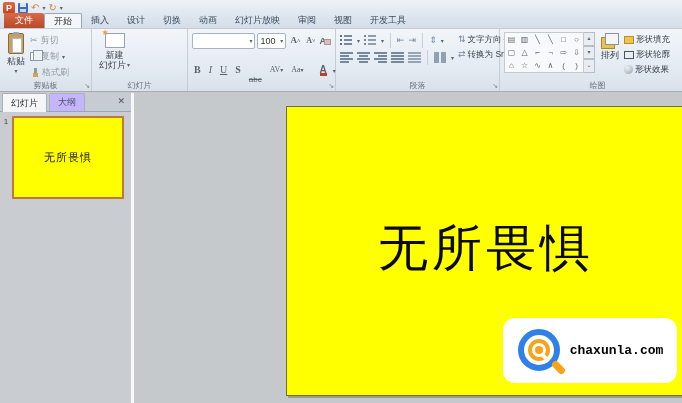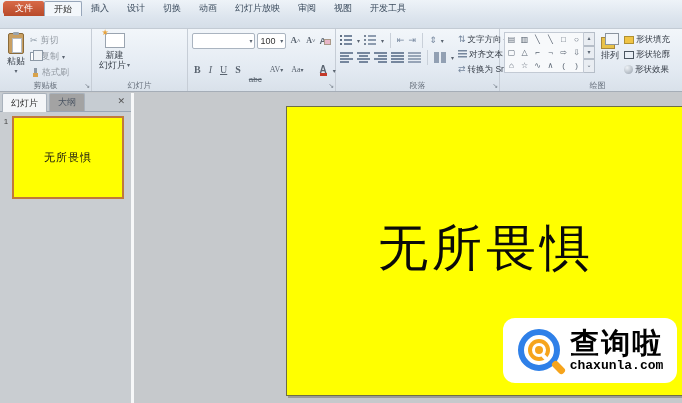--- a/index.html
+++ b/index.html
@@ -14,21 +14,21 @@
   .app-logo { width:12px; height:12px; background:linear-gradient(#e06a43,#c14322); border-radius:2px;
     color:#fff; font-size:9px; font-weight:bold; text-align:center; line-height:12px; }
   .save-ic { width:10px; height:10px; background:#3a6fb5; border-radius:1px; position:relative; }
   .save-ic::after { content:""; position:absolute; left:2px; top:0; width:6px; height:4px; background:#dce6f2; }
   .save-ic::before { content:""; position:absolute; left:2px; bottom:1px; width:6px; height:3px; background:#c7d6e8; }
   .qat-glyph { font-size:10px; color:#d78b3f; line-height:12px; }
   .qat-dd { font-size:6px; color:#5a6470; }
   .title-text { position:absolute; left:0; right:0; top:2px; text-align:center; font-size:9px; color:#3c3c3c; }
 
   
-  .tabs { position:absolute; left:4px; bottom:12px; height:15px; display:flex;justify-content:flex-end; }
+  .tabs { position:absolute; left:4px; bottom:0; height:15px; display:flex;justify-content:flex-end; }
   .tab { padding:0 9px; font-size:9px; line-height:15px; color:#3a4a5c; }
   .tab.file { background:linear-gradient(#d86a48,#b84a2a); color:#fff; border-radius:2px 2px 0 0; padding:0 11px; }
   .tab.active { background:#f3f7fb; border:1px solid #97a6ba; border-bottom:none; border-radius:2px 2px 0 0;
     color:#2b2b2b; line-height:14px; }
 
   
   .ribbon { position:absolute; left:0; top:29px; width:682px; height:63px;
     background:linear-gradient(#f2f6fa,#e3eaf2 65%,#d9e1ea); border-bottom:1px solid #a5adb7;
     display:flex; align-items:stretch; }
   .rgroup { position:relative; padding:3px 4px 12px 4px; border-right:1px solid #c6cdd6; display:flex; align-items:flex-start; flex:none; }
@@ -107,21 +107,21 @@
   .fill-ic { width:10px; height:8px; background:#f0c445; border:1px solid #b09030; flex:none; }
   .outline-ic { width:10px; height:8px; border:1px solid #4a5560; flex:none; }
   .effects-ic { width:9px; height:9px; border-radius:50%; background:radial-gradient(circle at 35% 30%,#eef2f6,#97a1ac); flex:none; }
   .draw-right .smallrow { height:15px; gap:2px; font-size:8.5px; }
 
   
   .workspace { position:absolute; left:0; top:93px; width:682px; height:310px; }
   .left-panel { position:absolute; left:0; top:0; width:131px; height:310px; background:#c9cdd1; }
   .panel-tabs { position:relative; height:19px; background:#c6ccd2; border-bottom:1px solid #9aa6b4; display:flex; align-items:flex-end; padding-left:2px; }
   .ptab { font-size:9px; padding:0 8px; line-height:17px; border:1px solid #a9b2bc; border-bottom:none;
-    border-radius:2px 2px 0 0; background:#a3a3a3; color:#4a5462; margin-right:2px; }
+    border-radius:2px 2px 0 0; background:#c4b5fd; color:#4a5462; margin-right:2px; }
   .ptab.active { background:#f4f6f8; color:#2b2b2b; position:relative; top:1px; line-height:18px; }
   .panel-close { position:absolute; right:6px; top:3px; font-size:9px; color:#555; }
   .thumb-row { display:flex; margin-top:4px; }
   .thumb-num { width:12px; font-size:8px; color:#444; text-align:center; padding-top:1px; }
   .thumb { width:112px; height:83px; border:2px solid #c1793a; background:#ffff00; display:flex; align-items:center; justify-content:center; }
   .thumb-text { font-family:"DejaVu Serif","Liberation Serif",serif; font-size:11px; color:#111; letter-spacing:1px; }
 
   .v-divider { position:absolute; left:131px; top:0; width:3px; height:310px; background:#f7f8f9; }
   .canvas { position:absolute; left:134px; top:0; width:548px; height:310px; background:#c6c9cc; overflow:hidden; }
 
@@ -263,25 +263,20 @@
           <span class="li ic-aj" style="opacity:.7"></span>
           <span class="sep-v"></span>
           <span class="li ic-cols"></span>
           <span class="dd">▾</span>
         </div>
       </div>
       <div class="col para-right">
         <div class="smallrow">
           <span class="pglyph">⇅</span>
           <span>文字方向</span>
-          <span class="dd">▾</span>
-        </div>
-        <div class="smallrow">
-          <span class="li ic-aj" style="width:9px;height:9px;background-size:9px 1.5px,9px 1.5px,9px 1.5px,9px 1.5px"></span>
-          <span>对齐文本</span>
           <span class="dd">▾</span>
         </div>
         <div class="smallrow">
           <span class="pglyph">⇄</span>
           <span>转换为 SmartArt</span>
           <span class="dd">▾</span>
         </div>
       </div>
       <div class="glabel">段落</div>
       <div class="launch">↘</div>
@@ -364,20 +359,19 @@
       <div class="slide">
         <div class="slide-text">无所畏惧</div>
       </div>
       <div class="watermark">
         <div class="wm-logo">
           <div class="wm-ring"></div>
           <div class="wm-lens"></div>
           <div class="wm-handle"></div>
         </div>
         <div class="wm-texts">
-          <div class="wm-title">查询啦</div>
           <div class="wm-domain">chaxunla.com</div>
         </div>
       </div>
     </div>
   </div>
 
 </div>
 
 </body></html>

